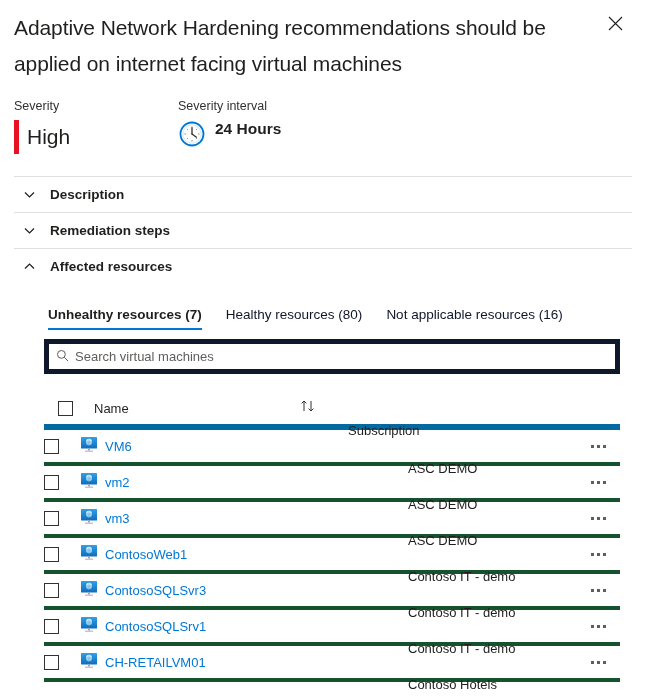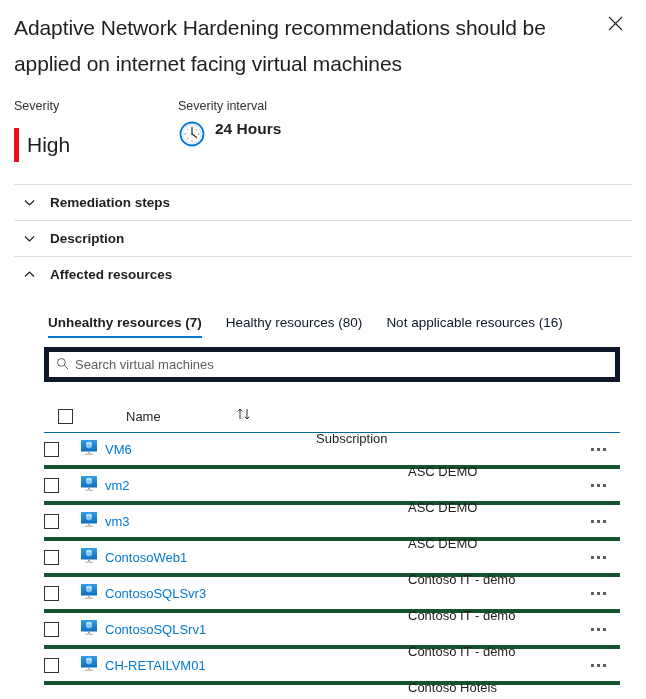--- a/index.html
+++ b/index.html
@@ -44,21 +44,21 @@
   }
   .close-btn svg { display:block; }
 
   
   .meta-strip {
     display: flex;
     padding: 16px 0 0 0;
     margin: 0 14px;
   }
   .meta-block { display: flex; flex-direction: column; }
-  .meta-block.severity { width: 164px; gap: 8px; }
+  .meta-block.severity { width: 164px; }
   .meta-label {
     font-size: 12.5px;
     color: #323130;
     line-height: 16px;
     margin-bottom: 6px;
   }
   .severity-value-row {
     display: flex;
     align-items: center;
     height: 34px;
@@ -168,21 +168,21 @@
   .search-input::placeholder { color: #605e5c; }
 
   
   .table { margin-top: 8px; margin-right: 12px; }
   .trow {
     display: flex;
     align-items: center;
     height: 32px;
     border-bottom: 4px solid #14532d;
   }
-  .trow.header { border-bottom: 1px solid #0369a1; gap: 32px; }
+  .trow.header { border-bottom: 6px solid #0369a1; }
   .cb-cell { width: 36px; flex: none; display: flex; align-items: center; }
   .checkbox {
     width: 15px;
     height: 15px;
     border: 1px solid #323130;
     background: #fff;
     box-sizing: border-box;
     cursor: pointer;
   }
   .name-cell {
@@ -293,30 +293,30 @@
 </div>
 
 <div class="accordions">
 
   <div class="accordion">
     <span class="chev">
       <svg width="13" height="13" viewBox="0 0 13 13">
         <path d="M2 4.5 L6.5 9 L11 4.5" stroke="#201f1e" stroke-width="1.2" fill="none"></path>
       </svg>
     </span>
-    <span class="acc-label">Remediation steps</span>
+    <span class="acc-label">Description</span>
   </div>
 
   <div class="accordion">
     <span class="chev">
       <svg width="13" height="13" viewBox="0 0 13 13">
         <path d="M2 4.5 L6.5 9 L11 4.5" stroke="#201f1e" stroke-width="1.2" fill="none"></path>
       </svg>
     </span>
-    <span class="acc-label">Description</span>
+    <span class="acc-label">Remediation steps</span>
   </div>
 
   <div class="accordion">
     <span class="chev">
       <svg width="13" height="13" viewBox="0 0 13 13">
         <path d="M2 8.5 L6.5 4 L11 8.5" stroke="#201f1e" stroke-width="1.2" fill="none"></path>
       </svg>
     </span>
     <span class="acc-label">Affected resources</span>
   </div>

